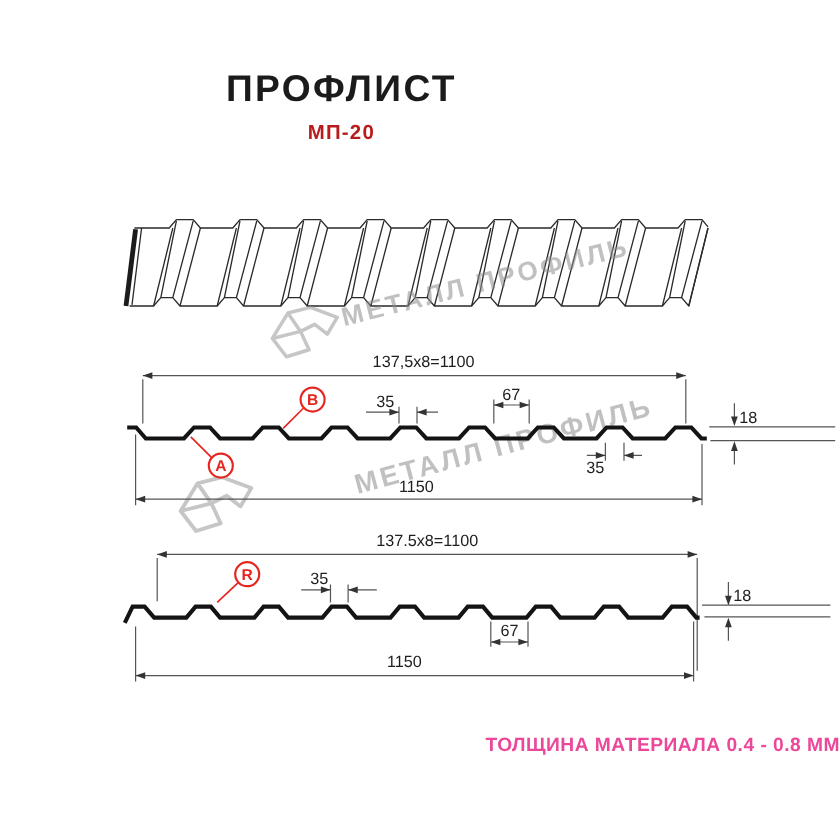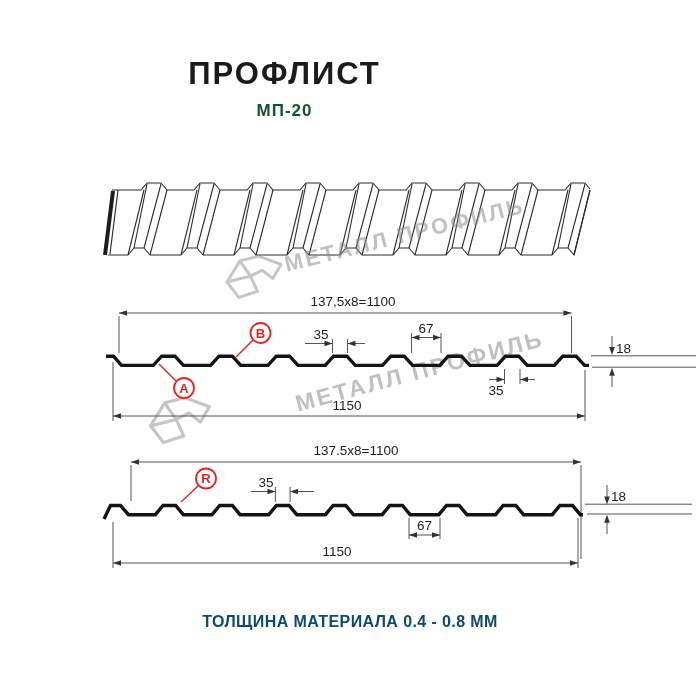--- a/index.html
+++ b/index.html
@@ -1,22 +1,22 @@
 <!DOCTYPE html>
 <html><head>
 <meta charset="utf-8">
 <style>
   html,body{margin:0;padding:0;background:#ffffff;}
   .page{position:relative;width:700px;height:700px;background:#fff;overflow:hidden;
         font-family:"Liberation Sans",sans-serif;}
   .header{position:absolute;top:56px;left:0;width:569px;text-align:center;}
   .title{font-size:31px;font-weight:800;letter-spacing:2px;color:#1b1b1b;margin:0;}
-  .subtitle{font-size:17px;font-weight:700;letter-spacing:1px;color:#14532d;margin-top:9px;}
-  .footer{position:absolute;top:613px;left:0;width:700px;text-align:center;
-          font-size:16px;font-weight:700;letter-spacing:.4px;color:#0c4a6e;}
+  .subtitle{font-size:17px;font-weight:700;letter-spacing:1px;color:#b91c1c;margin-top:9px;}
+  .footer{position:absolute;top:613px;left:0;width:700px;text-align:right;
+          font-size:16px;font-weight:700;letter-spacing:.4px;color:#ec4899;}
   svg{position:absolute;display:block;}
   #sheet3d{left:100px;top:170px;}
   #drawing{left:0;top:0;}
   .wm{position:absolute;color:#8e8e8e;opacity:.55;font-weight:700;white-space:nowrap;
       letter-spacing:2.5px;transform-origin:0 50%;}
   .wm1{left:285px;top:252px;font-size:22px;transform:rotate(-14deg);}
   .wm2{left:296px;top:391px;font-size:23px;transform:rotate(-15deg);}
   .wmlogo{opacity:.5;}
   .dimtxt{font-size:13.5px;fill:#1e1e1e;font-family:"Liberation Sans",sans-serif;}
   .mkr-letter{font-size:13px;font-weight:700;fill:#e52620;text-anchor:middle;

